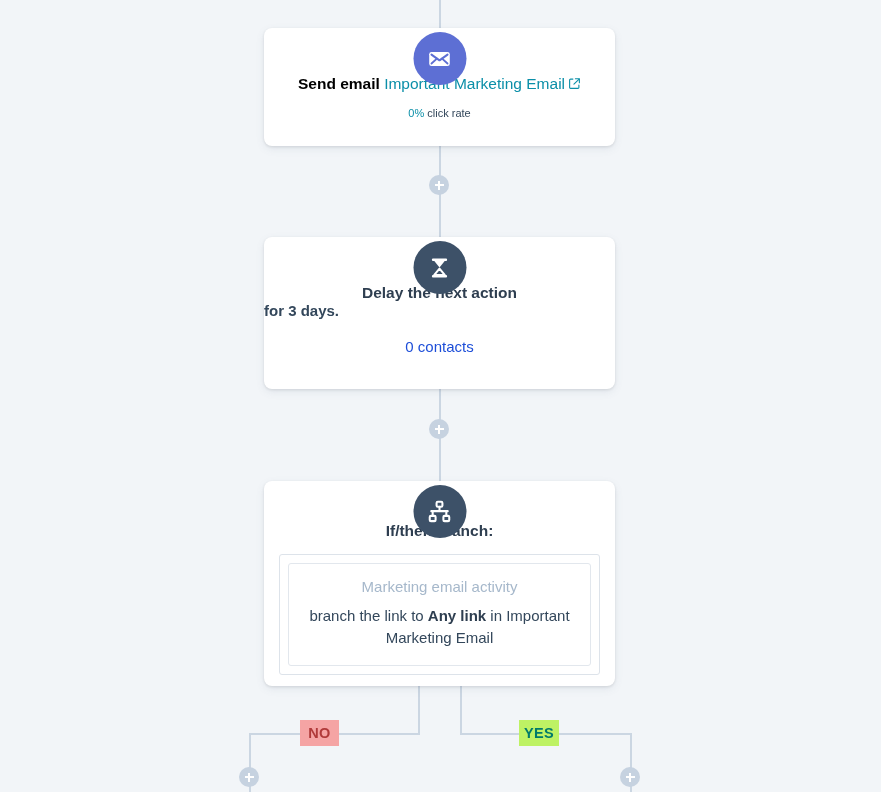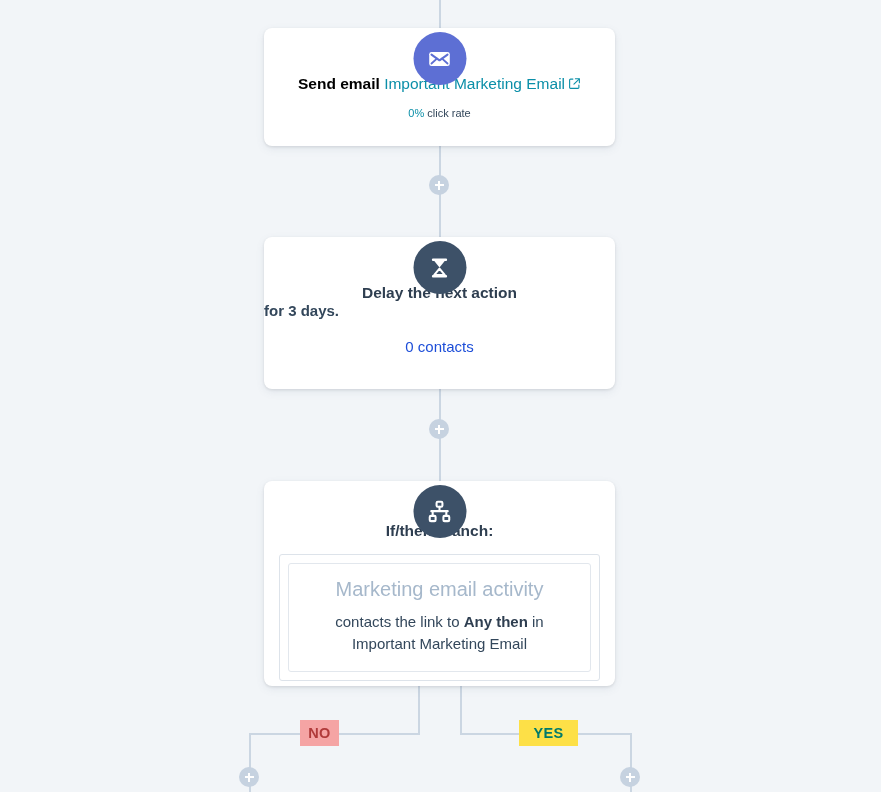--- a/index.html
+++ b/index.html
@@ -168,21 +168,21 @@
     box-sizing: border-box;
   }
   .cond-inner {
     border: 1px solid #e2e7ed;
     border-radius: 3px;
     padding: 14px 18px 16px 18px;
     box-sizing: border-box;
   }
   .cond-head {
     text-align: center;
-    font-size: 20px;
+    font-size: 15px;
     color: #a6b8cb;
     margin-bottom: 10px;
   }
   .cond-body {
     text-align: center;
     font-size: 15px;
     line-height: 22px;
     color: #33475b;
   }
   .cond-body .strong { font-weight: bold; color: #2e3e50; }
@@ -201,25 +201,25 @@
     cursor: pointer;
   }
   #label-no {
     background: #f5a4a4;
     color: #b03a3a;
     left: 300px;
     top: 720px;
     width: 39px;
   }
   #label-yes {
-    background: #fde047;
+    background: #bef264;
     color: #007a6a;
     left: 519px;
     top: 720px;
-    width: 59px;
+    width: 40px;
   }
 </style>
 </head>
 <body>
 
 <div id="canvas">
 
   <div class="vline" style="left:439px; top:0px;   height:30px;"></div>
   <div class="vline" style="left:439px; top:146px; height:93px;"></div>
   <div class="vline" style="left:439px; top:389px; height:94px;"></div>
@@ -280,21 +280,21 @@
         <path d="M12 7.2 V10.0" stroke="#ffffff" stroke-width="1.9" stroke-linecap="round"></path>
         <path d="M4.4 11.2 H19.6" stroke="#ffffff" stroke-width="1.9" stroke-linecap="round"></path>
         <path d="M5.7 11.2 V15.6 M18.3 11.2 V15.6" stroke="#ffffff" stroke-width="1.9" stroke-linecap="round"></path>
       </svg>
     </div>
     <div class="branch-title">If/then branch:</div>
     <div class="cond-outer">
       <div class="cond-inner">
         <div class="cond-head">Marketing email activity</div>
         <div class="cond-body">
-          <span>contacts the link to </span><span class="strong">Any then</span><span> in Important Marketing Email</span>
+          <span>branch the link to </span><span class="strong">Any link</span><span> in Important Marketing Email</span>
         </div>
       </div>
     </div>
   </div>
 
   <div class="branch-label" id="label-no">NO</div>
   <div class="branch-label" id="label-yes">YES</div>
 
 </div>
 

